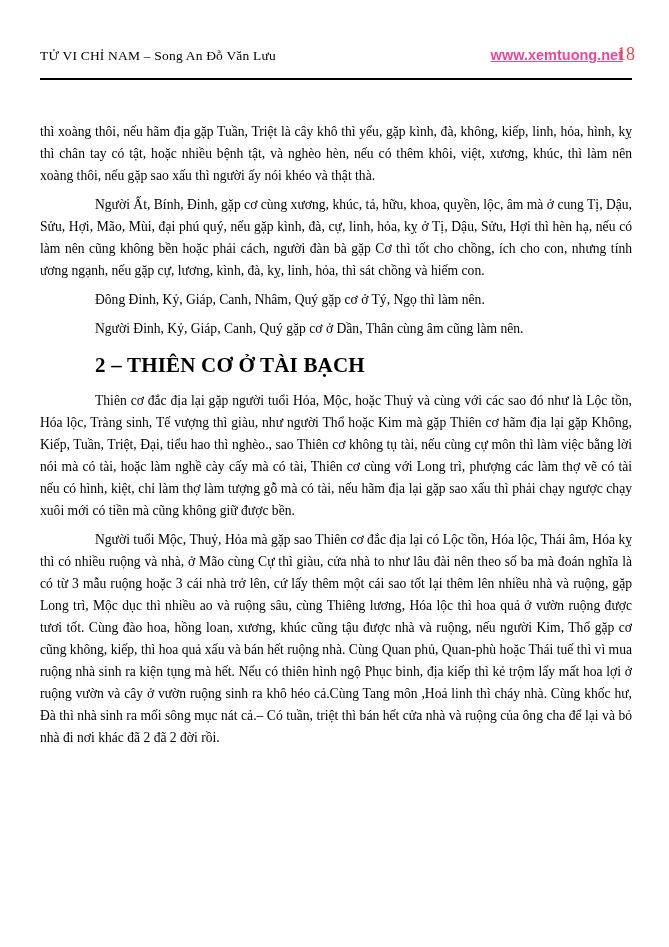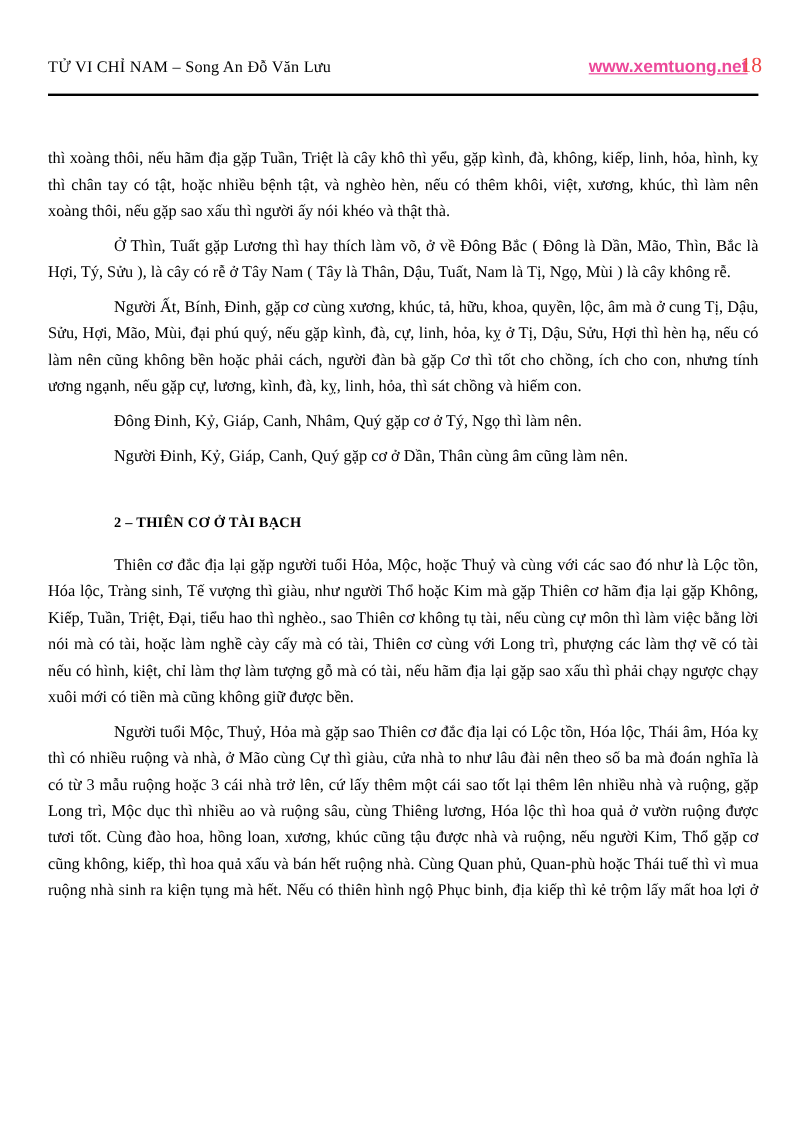--- a/index.html
+++ b/index.html
@@ -57,23 +57,23 @@
   .content p {
     margin: 0 0 7px 0;
     text-indent: 55px;
   }
   .content p.no-indent {
     text-indent: 0;
     margin-top: 32px;
   }
   .section-heading {
     font-family: "Liberation Serif", serif;
-    font-size: 12px;
+    font-size: 21px;
     font-weight: bold;
-    margin: 33px 0 14px 55px;
+    margin: 14px 0 14px 55px;
     text-align: left;
     letter-spacing: 0.2px;
   }
 </style>
 </head>
 <body>
 
 <div class="page">
 
   <div class="header">
@@ -82,21 +82,20 @@
       <a class="site-link">www.xemtuong.net</a>
       <span class="page-number">18</span>
     </span>
   </div>
 
   <hr class="header-rule">
 
   <div class="content">
 
     <p class="no-indent">thì xoàng thôi, nếu hãm địa gặp Tuần, Triệt là cây khô thì yểu, gặp kình, đà, không, kiếp, linh, hỏa, hình, kỵ thì chân tay có tật, hoặc nhiều bệnh tật, và nghèo hèn, nếu có thêm khôi, việt, xương, khúc, thì làm nên xoàng thôi, nếu gặp sao xấu thì người ấy nói khéo và thật thà.</p>
-    <p>Ở Thìn, Tuất gặp Lương thì hay thích làm võ, ở về Đông Bắc ( Đông là Dần, Mão, Thìn, Bắc là Hợi, Tý, Sửu ), là cây có rễ ở Tây Nam ( Tây là Thân, Dậu, Tuất, Nam là Tị, Ngọ, Mùi ) là cây không rễ.</p>
     <p>Người Ất, Bính, Đinh, gặp cơ cùng xương, khúc, tả, hữu, khoa, quyền, lộc, âm mà ở cung Tị, Dậu, Sửu, Hợi, Mão, Mùi, đại phú quý, nếu gặp kình, đà, cự, linh, hỏa, kỵ ở Tị, Dậu, Sửu, Hợi thì hèn hạ, nếu có làm nên cũng không bền hoặc phải cách, người đàn bà gặp Cơ thì tốt cho chồng, ích cho con, nhưng tính ương ngạnh, nếu gặp cự, lương, kình, đà, kỵ, linh, hỏa, thì sát chồng và hiếm con.</p>
     <p>Đông Đinh, Kỷ, Giáp, Canh, Nhâm, Quý gặp cơ ở Tý, Ngọ thì làm nên.</p>
     <p>Người Đinh, Kỷ, Giáp, Canh, Quý gặp cơ ở Dần, Thân cùng âm cũng làm nên.</p>
 
     <div class="section-heading">2 – THIÊN CƠ Ở TÀI BẠCH</div>
     <p>Thiên cơ đắc địa lại gặp người tuổi Hỏa, Mộc, hoặc Thuỷ và cùng với các sao đó như là Lộc tồn, Hóa lộc, Tràng sinh, Tế vượng thì giàu, như người Thổ hoặc Kim mà gặp Thiên cơ hãm địa lại gặp Không, Kiếp, Tuần, Triệt, Đại, tiểu hao thì nghèo., sao Thiên cơ không tụ tài, nếu cùng cự môn thì làm việc bằng lời nói mà có tài, hoặc làm nghề cày cấy mà có tài, Thiên cơ cùng với Long trì, phượng các làm thợ vẽ có tài nếu có hình, kiệt, chỉ làm thợ làm tượng gỗ mà có tài, nếu hãm địa lại gặp sao xấu thì phải chạy ngược chạy xuôi mới có tiền mà cũng không giữ được bền.</p>
 
     <p>Người tuổi Mộc, Thuỷ, Hỏa mà gặp sao Thiên cơ đắc địa lại có Lộc tồn, Hóa lộc, Thái âm, Hóa kỵ thì có nhiều ruộng và nhà, ở Mão cùng Cự thì giàu, cửa nhà to như lâu đài nên theo số ba mà đoán nghĩa là có từ 3 mẫu ruộng hoặc 3 cái nhà trở lên, cứ lấy thêm một cái sao tốt lại thêm lên nhiều nhà và ruộng, gặp Long trì, Mộc dục thì nhiều ao và ruộng sâu, cùng Thiêng lương, Hóa lộc thì hoa quả ở vườn ruộng được tươi tốt. Cùng đào hoa, hồng loan, xương, khúc cũng tậu được nhà và ruộng, nếu người Kim, Thổ gặp cơ cũng không, kiếp, thì hoa quả xấu và bán hết ruộng nhà. Cùng Quan phủ, Quan-phù hoặc Thái tuế thì vì mua ruộng nhà sinh ra kiện tụng mà hết. Nếu có thiên hình ngộ Phục binh, địa kiếp thì kẻ trộm lấy mất hoa lợi ở ruộng vườn và cây ở vườn ruộng sinh ra khô héo cả.Cùng Tang môn ,Hoả linh thì cháy nhà. Cùng khốc hư, Đà thì nhà sinh ra mối sông mục nát cả.– Có tuần, triệt thì bán hết cửa nhà và ruộng của ông cha để lại và bỏ nhà đi nơi khác đã 2 đã 2 đời rồi.</p>
 
   </div>

